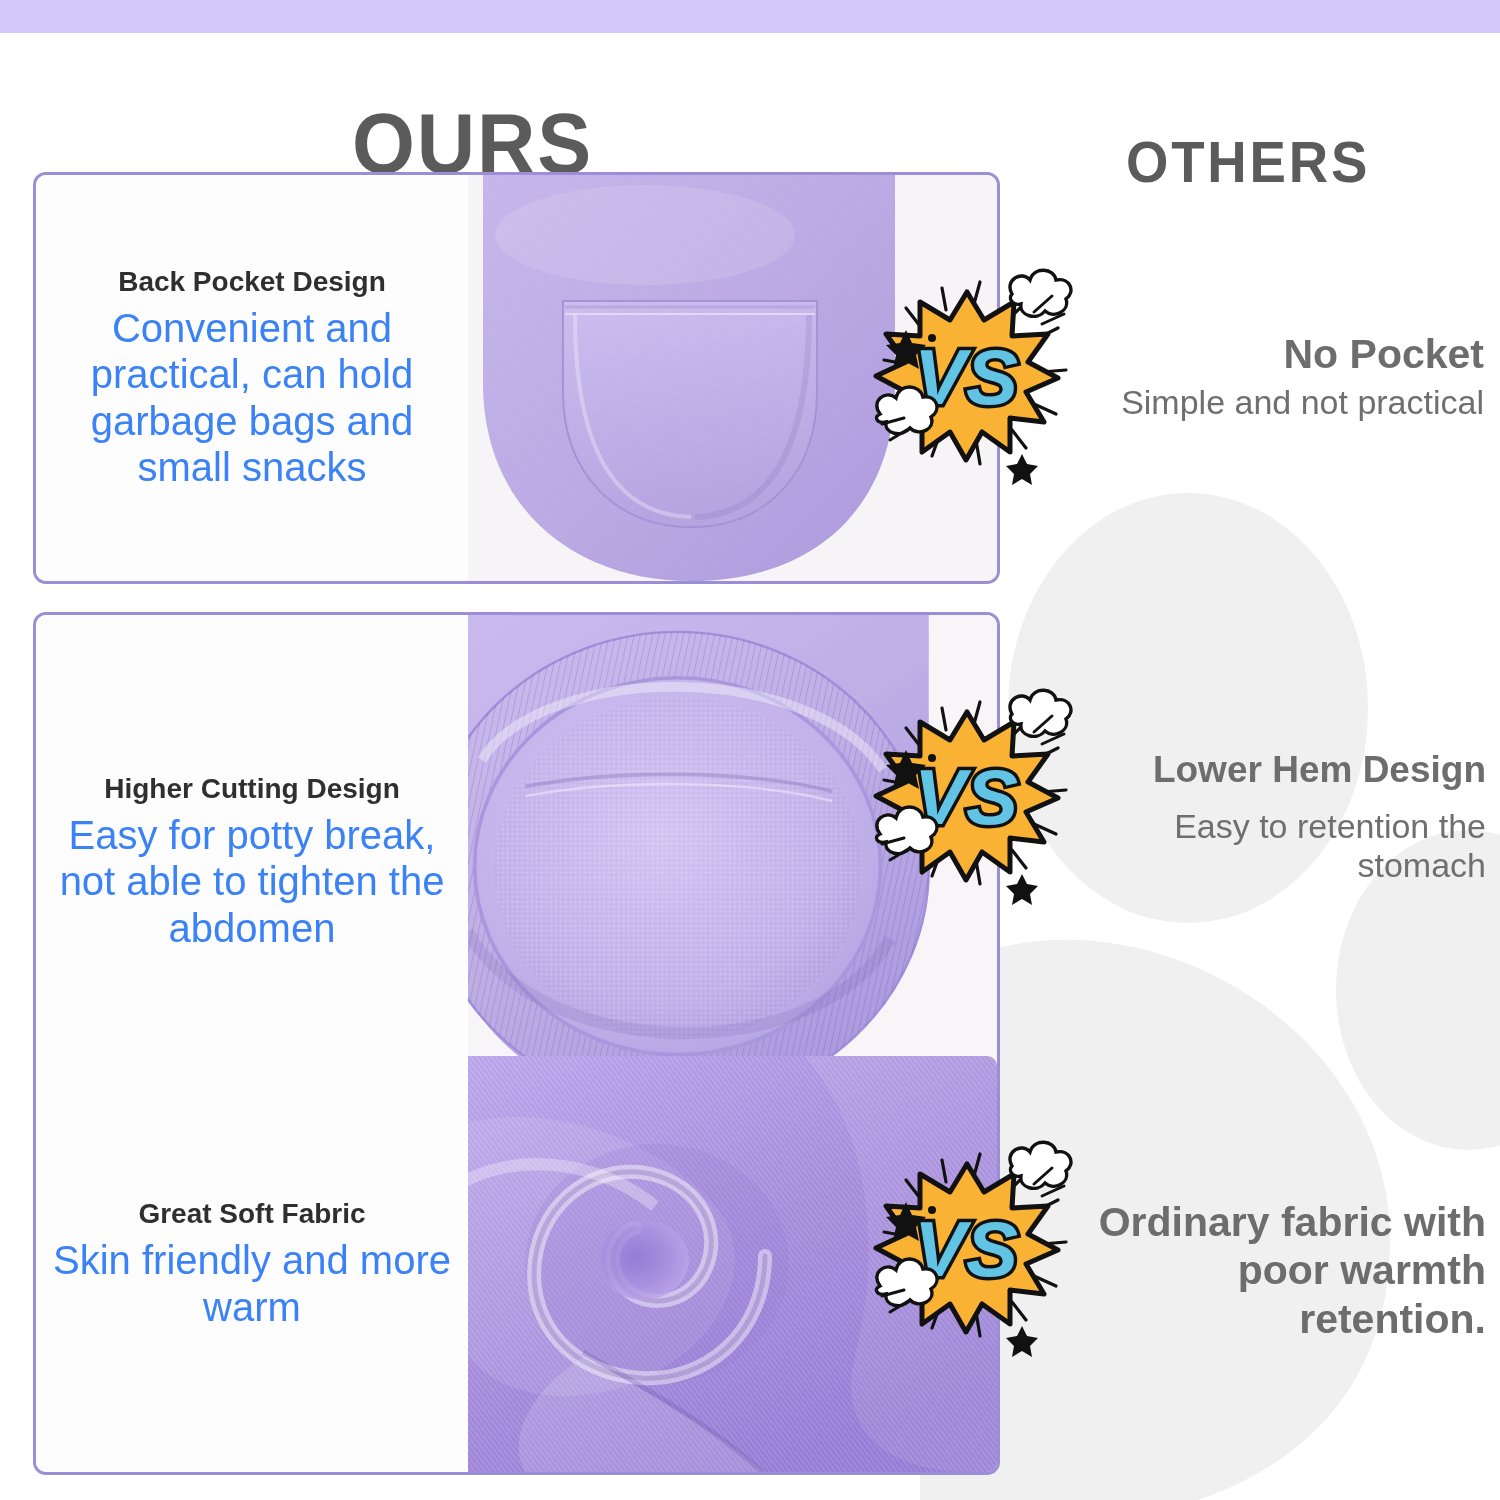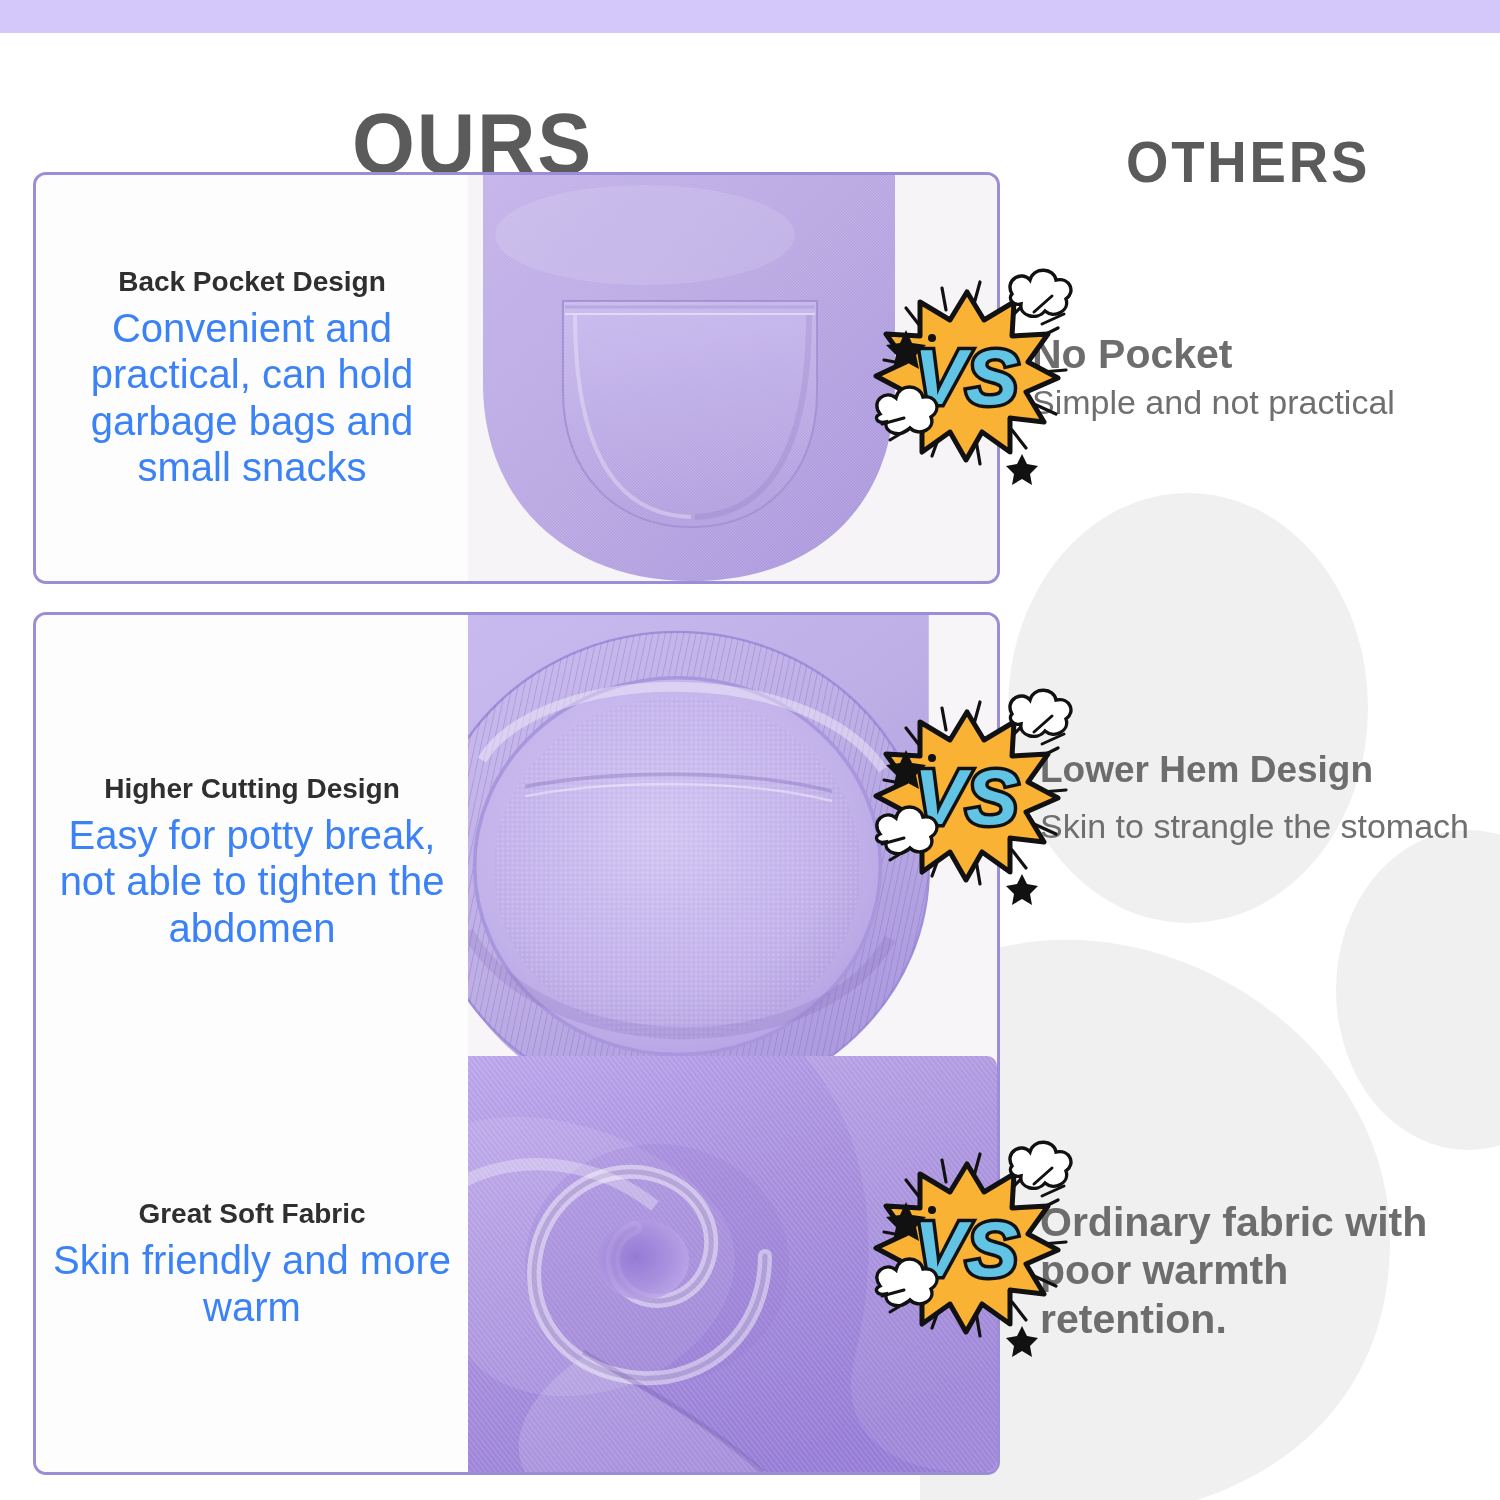--- a/index.html
+++ b/index.html
@@ -43,21 +43,21 @@
     display:flex;flex-direction:column;justify-content:center;align-items:center;
     text-align:center;background:#fdfdfd;z-index:4;padding:0 6px;box-sizing:border-box;}
   .ours-title{font-size:28px;font-weight:bold;color:#2f2f2f;line-height:1.12;margin-bottom:8px;}
   .ours-desc{font-size:40px;color:#3b82f6;line-height:1.16;}
 
   
   .photo{position:absolute;left:432px;top:0;right:0;bottom:0;overflow:hidden;z-index:2;}
   .photo svg{width:100%;height:100%;display:block;}
 
   
-  .others-text{position:absolute;text-align:left;z-index:6;}
+  .others-text{position:absolute;text-align:right;z-index:6;}
   .others-title{font-weight:bold;color:#6d6d6d;line-height:1.1;}
   .others-desc{color:#6f6f6f;line-height:1.17;}
 
   #others-1{left:1032px;top:332px;width:452px;}
   #others-1 .others-title{font-size:41px;margin-bottom:6px;}
   #others-1 .others-desc{font-size:34px;}
 
   #others-2{left:1040px;top:750px;width:446px;}
   #others-2 .others-title{font-size:37px;margin-bottom:16px;}
   #others-2 .others-desc{font-size:34px;}
@@ -230,21 +230,21 @@
 
           <path d="M60 120 C110 40 330 36 392 128" stroke="rgba(255,255,255,0.38)" stroke-width="8" fill="none"></path>
           <path d="M48 262 C110 372 340 374 398 268" stroke="rgba(110,88,165,0.16)" stroke-width="10" fill="none"></path>
         </svg>
       </div>
     </div>
   </div>
 
   <div class="others-text" id="others-2">
     <div class="others-title">Lower Hem Design</div>
-    <div class="others-desc">Skin to strangle the stomach</div>
+    <div class="others-desc">Easy to retention the stomach</div>
   </div>
 
   <div class="vs" id="vs-2">
     <svg viewBox="0 0 210 215" xmlns="http://www.w3.org/2000/svg">
       <g stroke="#111" stroke-width="3.2" fill="none" stroke-linecap="round">
         <path d="M58 58 L44 40"></path>
           <path d="M84 42 L80 20"></path>
           <path d="M112 36 L118 14"></path>
         <path d="M150 48 L168 30"></path>
           <path d="M172 72 L196 60"></path>

